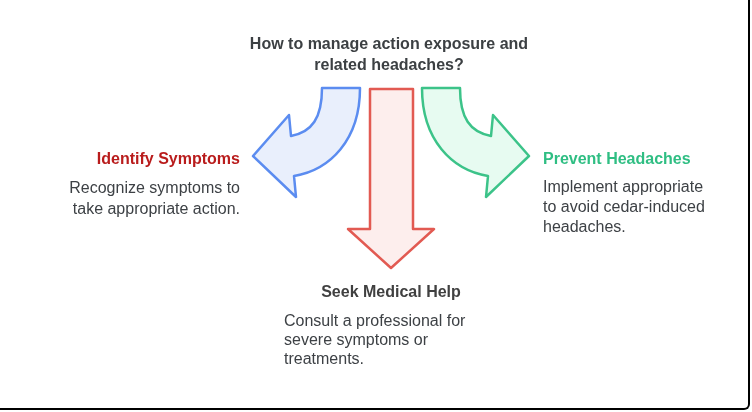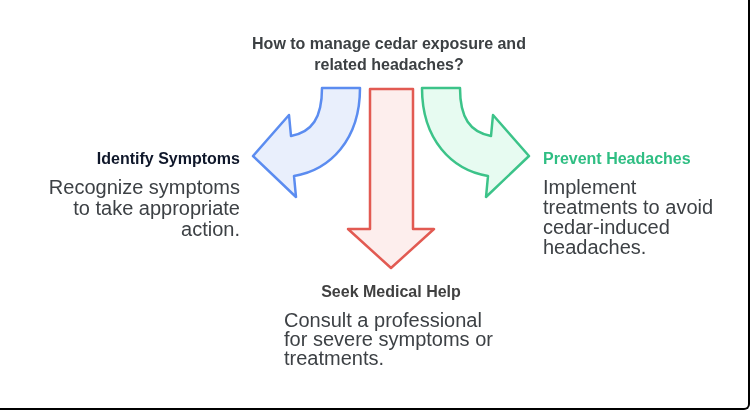--- a/index.html
+++ b/index.html
@@ -49,29 +49,29 @@
     color: #3c4043;
   }
   .label {
     position: absolute;
     font-size: 16px;
     font-weight: 700;
     line-height: 19px;
   }
   .desc {
     position: absolute;
-    font-size: 20px;
+    font-size: 16px;
     font-weight: 400;
     color: #3d4145;
   }
   .identify-label {
     right: 512px;
     top: 149px;
     text-align: right;
-    color: #0f172a;
+    color: #b91c1c;
   }
   .identify-desc {
     right: 512px;
     top: 177px;
     width: 205px;
     text-align: right;
     line-height: 21px;
   }
   .prevent-label {
     left: 543px;
@@ -126,25 +126,25 @@
     <path d="M 460 88
              C 460 118 470 132 491 136
              L 493 115
              L 529 156
              L 486 197
              L 488 176
              C 452 170 422 140 422 88
              Z" fill="#e7fbf1" stroke="#3cc389"></path>
   </svg>
 
-  <div class="title">How to manage cedar exposure and related headaches?</div>
+  <div class="title">How to manage action exposure and related headaches?</div>
 
   <div class="label identify-label">Identify Symptoms</div>
   <div class="desc identify-desc">Recognize symptoms to take appropriate action.</div>
 
   <div class="label prevent-label">Prevent Headaches</div>
-  <div class="desc prevent-desc">Implement treatments to avoid cedar-induced headaches.</div>
+  <div class="desc prevent-desc">Implement appropriate to avoid cedar-induced headaches.</div>
 
   <div class="label seek-label">Seek Medical Help</div>
   <div class="desc seek-desc">Consult a professional for severe symptoms or treatments.</div>
 
   <div class="frame"></div>
 </div>
 
 </body></html>

